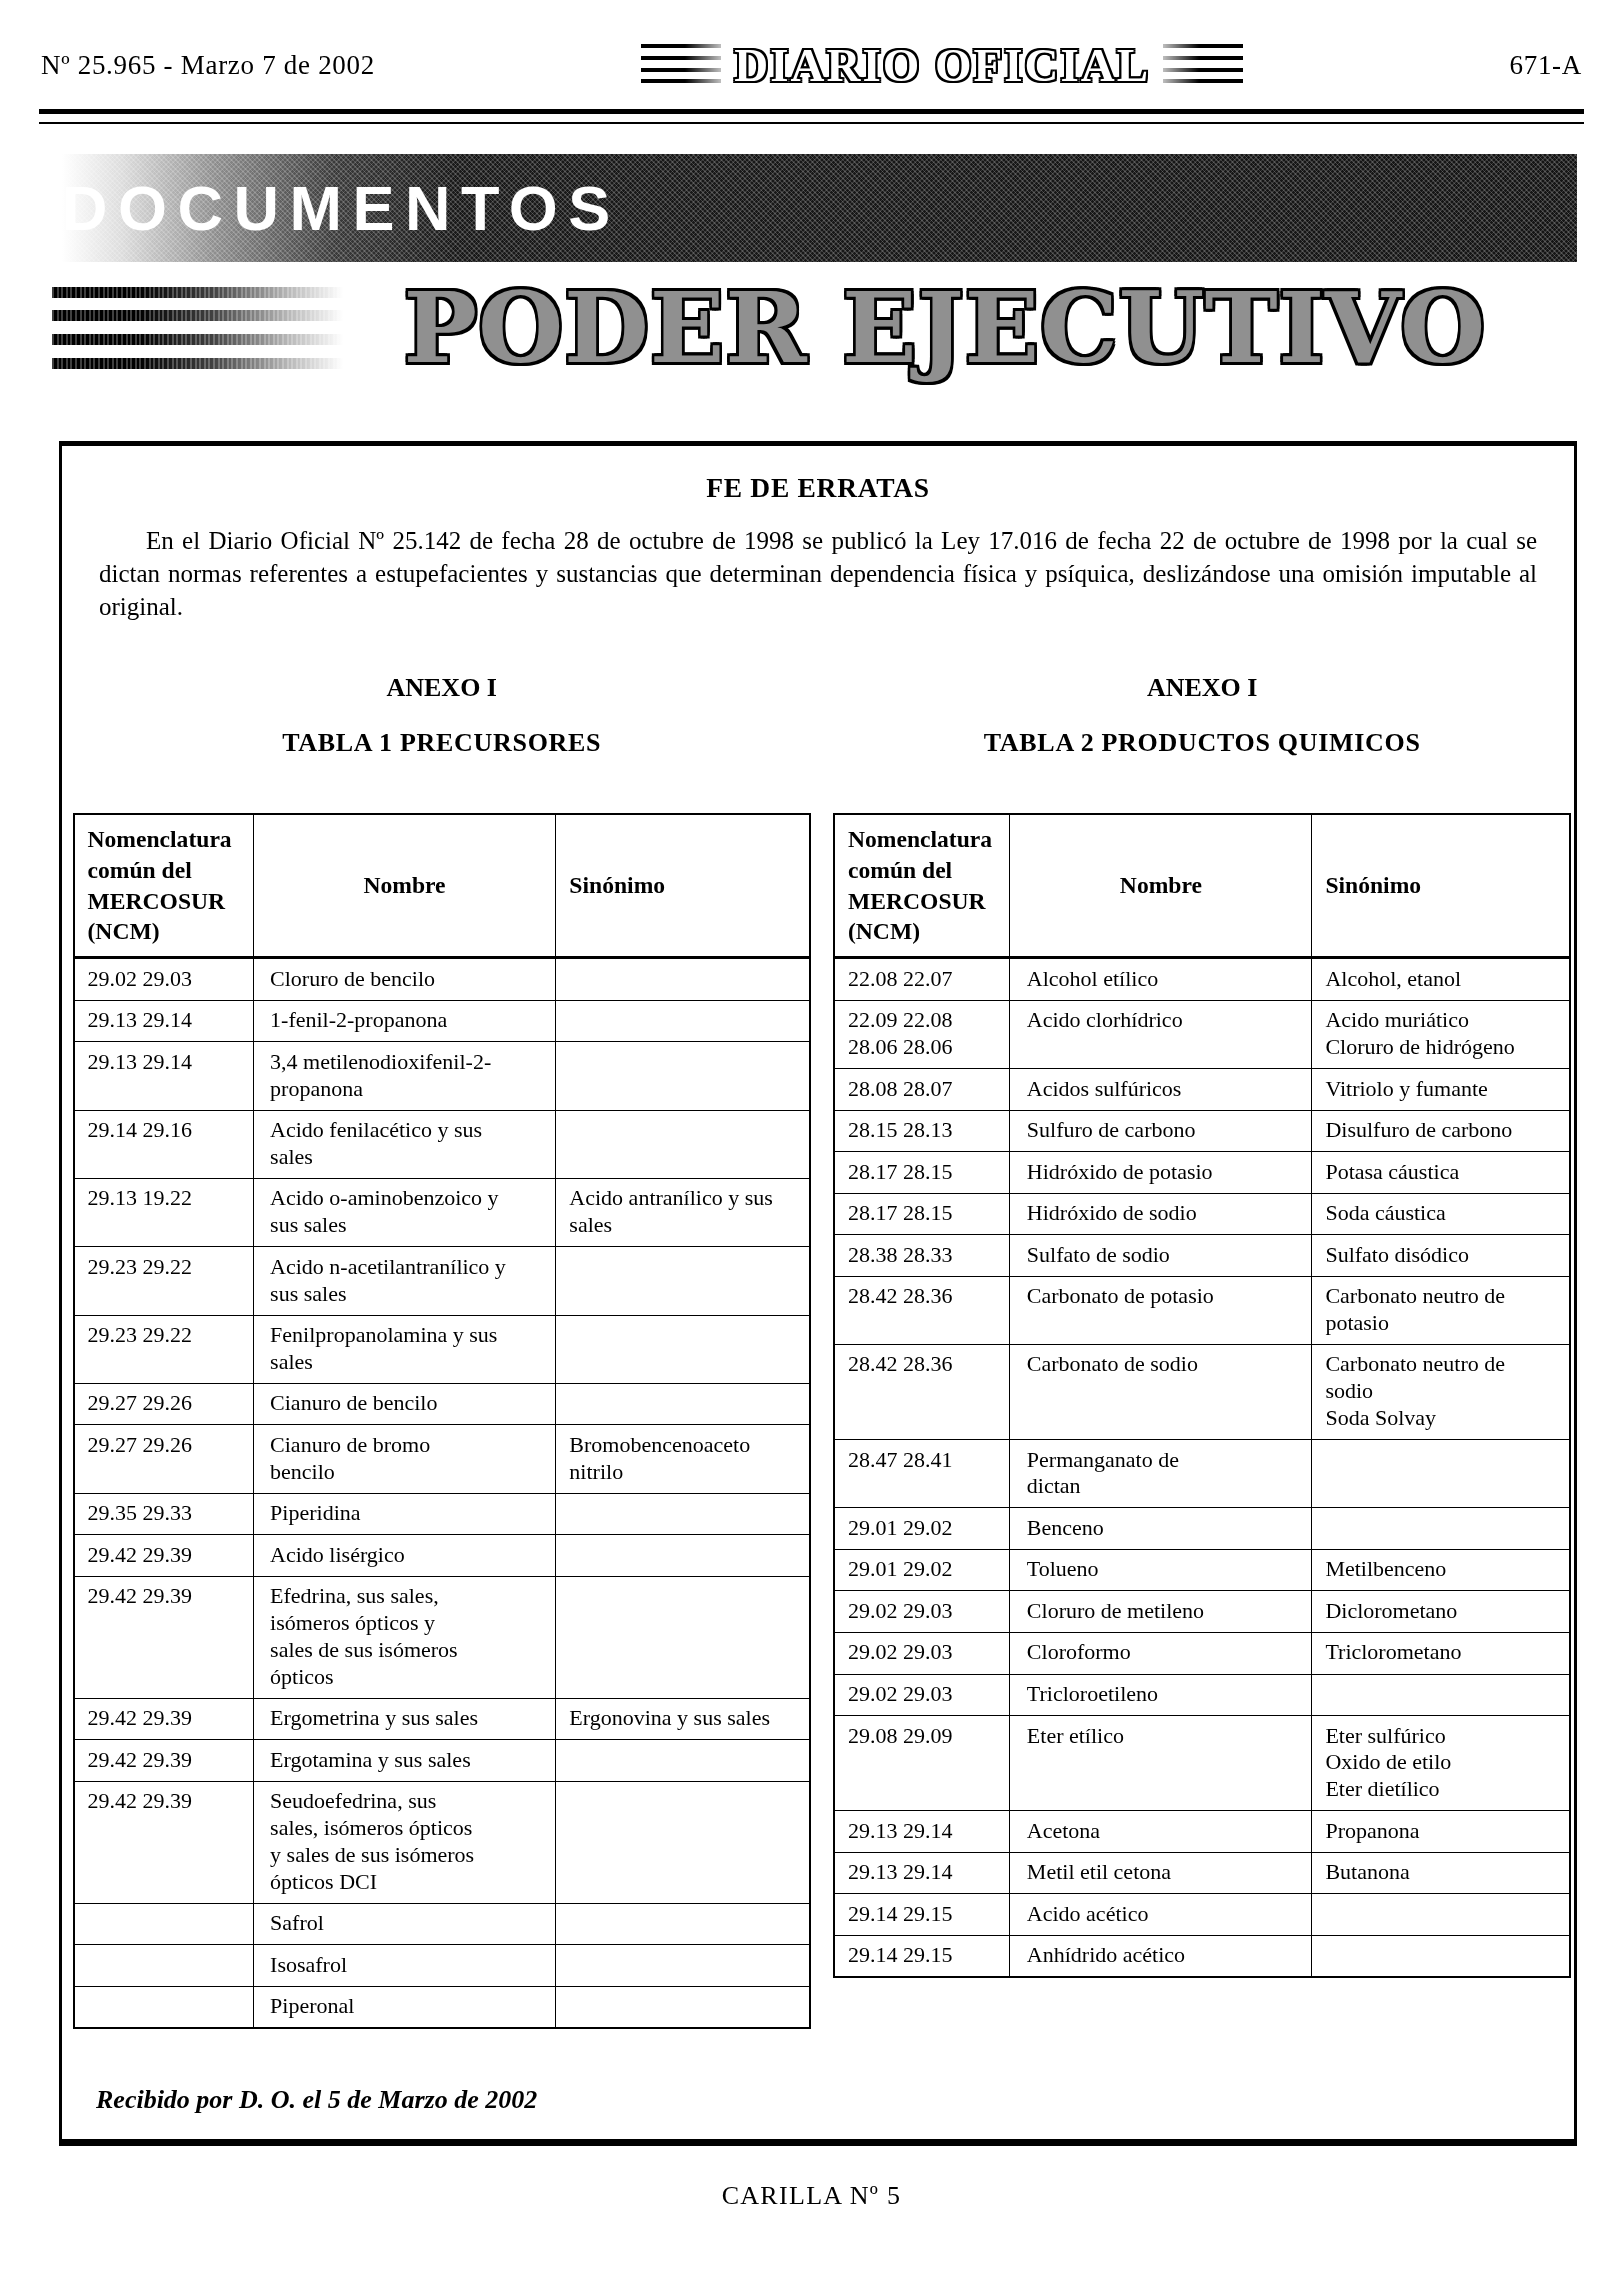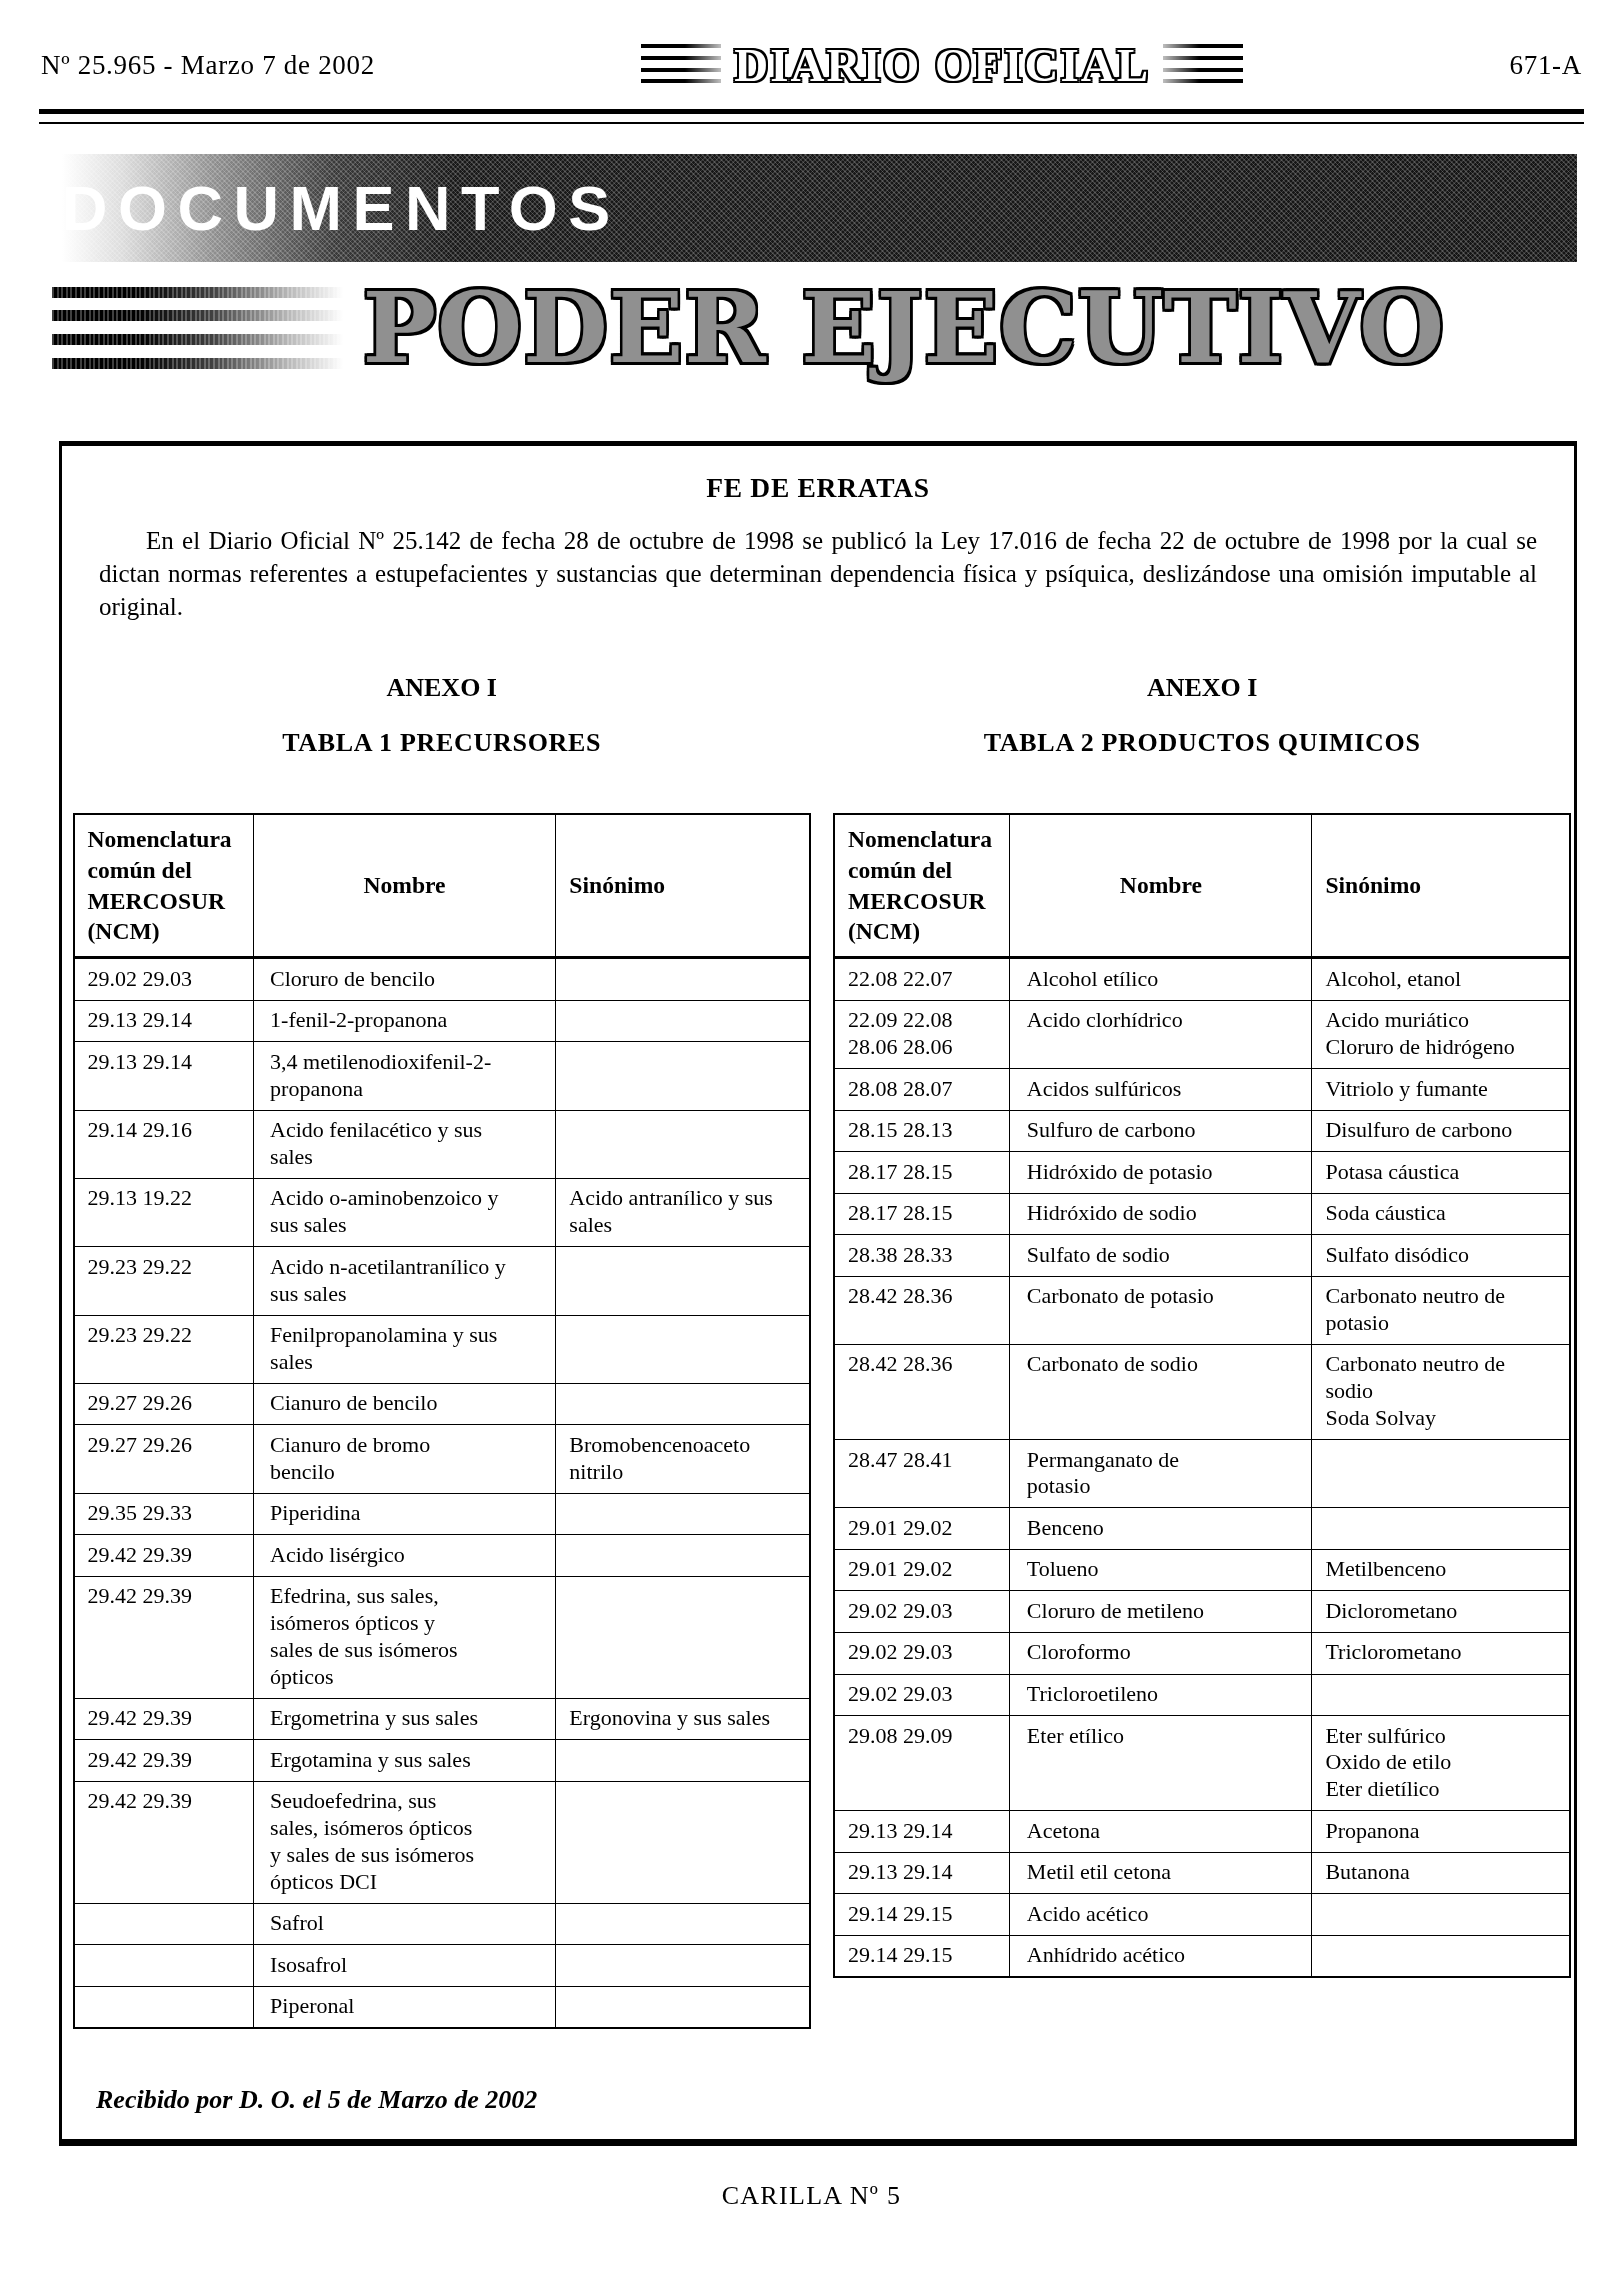--- a/index.html
+++ b/index.html
@@ -28,21 +28,21 @@
     margin:30px 46px 0 62px; height:108px; display:flex; align-items:center; justify-content:flex-start;
     background:
       repeating-linear-gradient(45deg, rgba(255,255,255,.18) 0 1.3px, transparent 1.3px 3.3px),
       repeating-linear-gradient(-45deg, rgba(255,255,255,.14) 0 1.3px, transparent 1.3px 3.3px),
       linear-gradient(90deg,#ffffff 0%,#dcdcdc 4%,#8f8f8f 10%,#3a3a3a 18%,#191919 26%,#151515 100%);
   }
   .band-documentos span {
     font-family:"Liberation Sans",sans-serif; font-weight:bold; font-size:63px;
     letter-spacing:10.5px; color:#fff;
   }
-  .poder-row { margin:11.8px 46px 0 52px; display:flex; align-items:center; }
+  .poder-row { margin:11.8px 46px 0 52px; display:flex; align-items:center;gap:41px; }
   .stripes { width:291px; height:82px; display:flex; flex-direction:column; justify-content:space-between; margin-right:19.6px; flex:none; }
   .stripe { height:11px;
     background:
       repeating-linear-gradient(90deg, rgba(255,255,255,.25) 0 2px, transparent 2px 4.6px),
       linear-gradient(90deg,#000 0 30%, rgba(0,0,0,.75) 55%, rgba(0,0,0,.3) 80%, rgba(0,0,0,0) 100%);
   }
   .poder-text {
     font-family:"DejaVu Serif",serif; font-weight:bold; font-size:98px; line-height:1.1;
     white-space:nowrap; color:#909090; letter-spacing:0.7px;
     text-shadow:-2.6px -2.6px 0 #000,2.6px -2.6px 0 #000,-2.6px 2.6px 0 #000,2.6px 2.6px 0 #000,
@@ -299,21 +299,21 @@
               <tr>
                 <td class="c0">28.42 28.36</td>
                 <td class="c1">Carbonato de sodio</td>
                 <td class="c2">Carbonato neutro de
 sodio
 Soda Solvay</td>
               </tr>
               <tr>
                 <td class="c0">28.47 28.41</td>
                 <td class="c1">Permanganato de
-potasio</td>
+dictan</td>
                 <td class="c2"></td>
               </tr>
               <tr>
                 <td class="c0">29.01 29.02</td>
                 <td class="c1">Benceno</td>
                 <td class="c2"></td>
               </tr>
               <tr>
                 <td class="c0">29.01 29.02</td>
                 <td class="c1">Tolueno</td>

